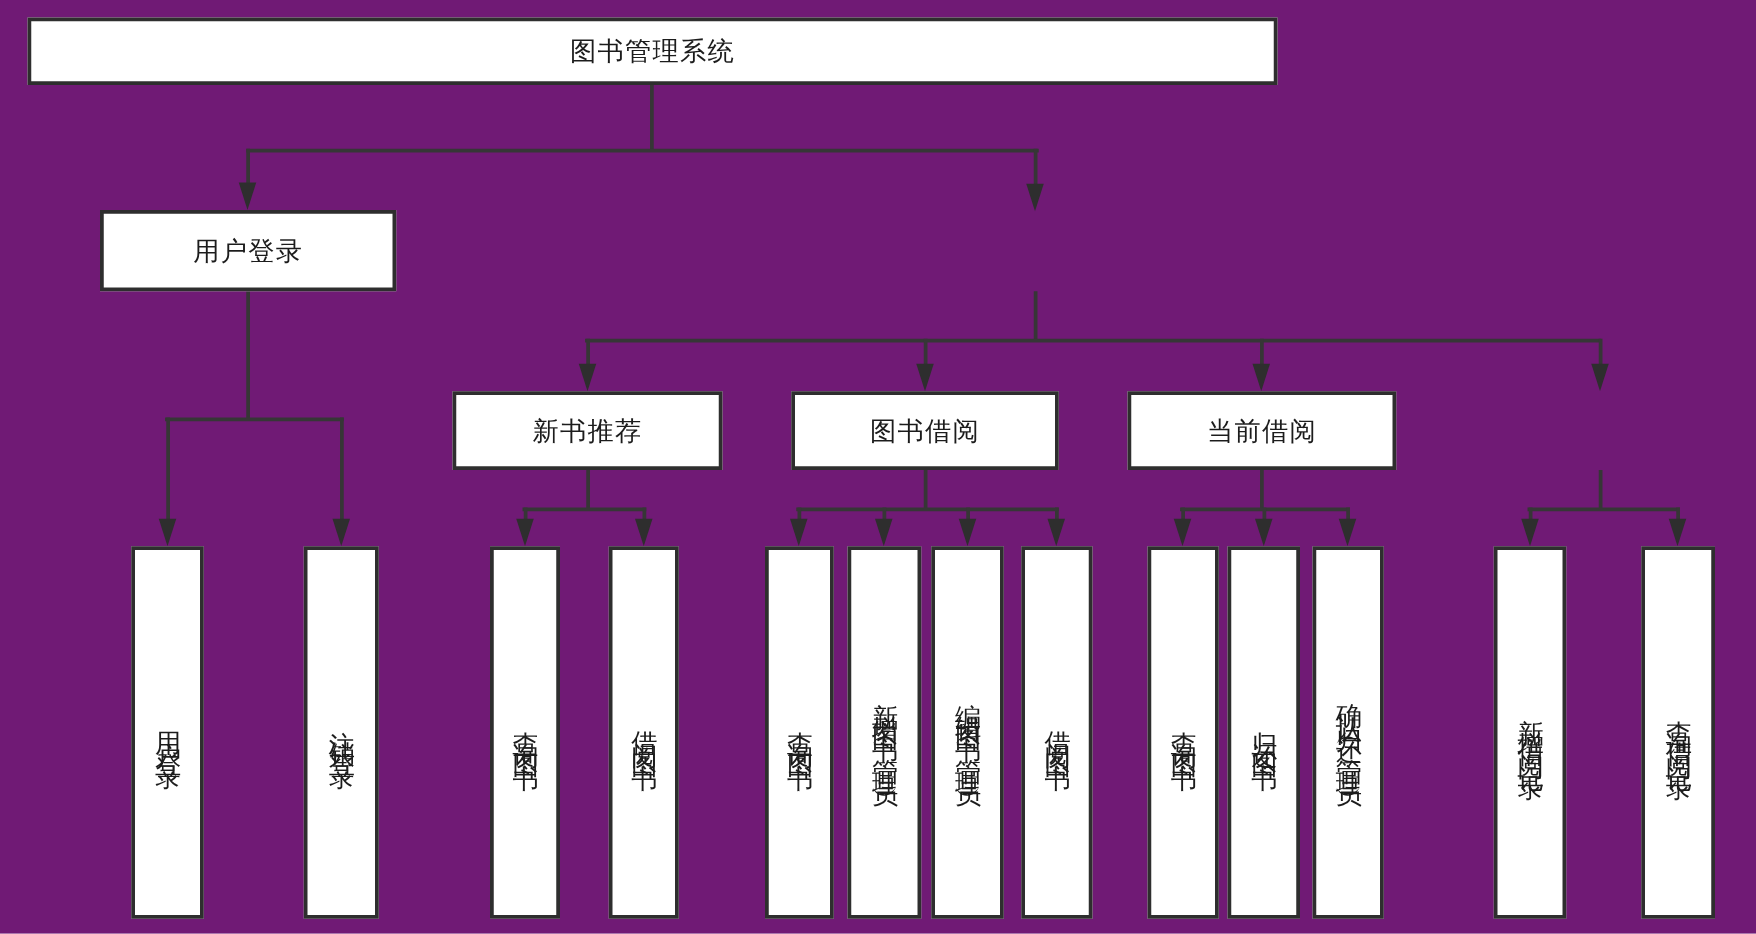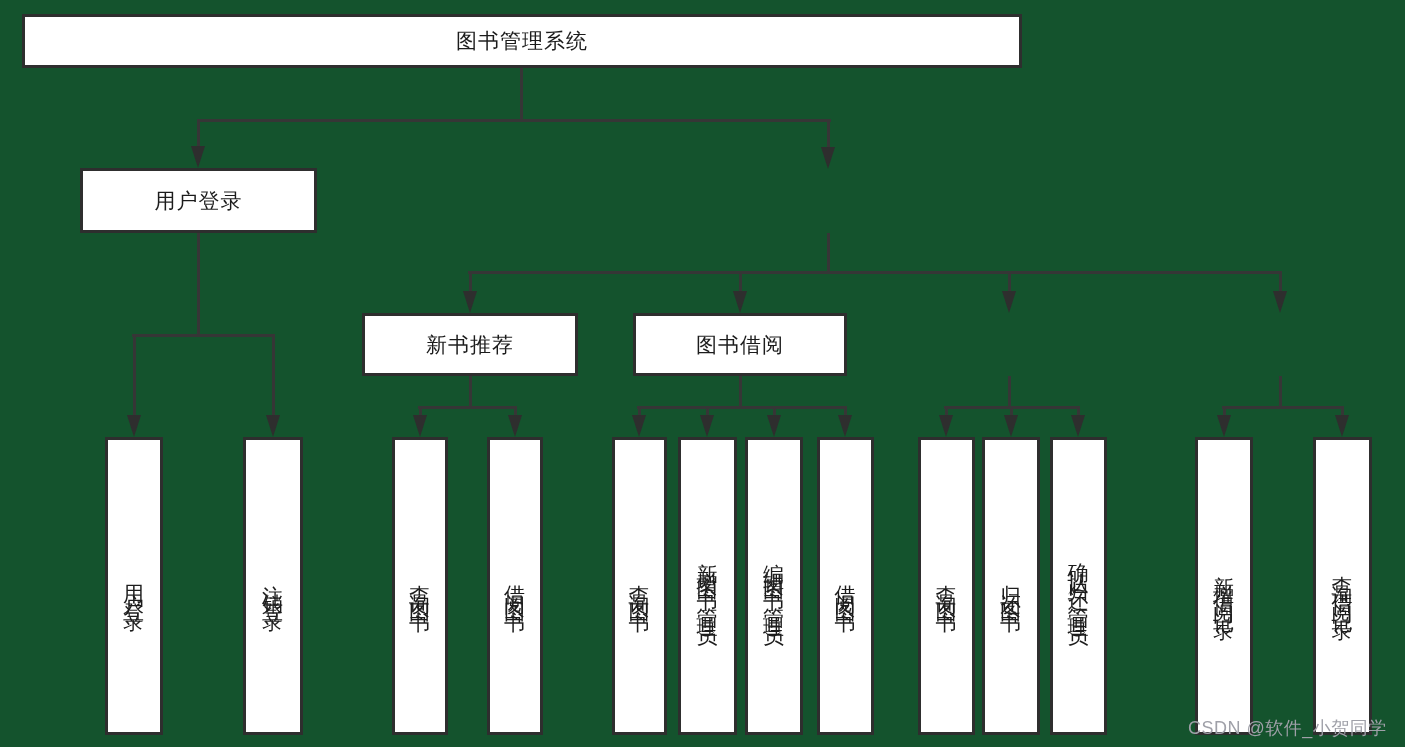--- a/index.html
+++ b/index.html
@@ -1,17 +1,17 @@
 <!DOCTYPE html>
 <html><head>
 <meta charset="utf-8">
 <style>
   html,body{margin:0;padding:0;background:#ffffff;}
   #canvas{
-    position:relative;width:1405px;height:747px;background:#14532d;overflow:hidden;
+    position:relative;width:1405px;height:747px;background:#701a75;overflow:hidden;
     font-family:"Liberation Sans","DejaVu Sans",sans-serif;color:#1c1c1c;
   }
   .n{
     position:absolute;box-sizing:border-box;border:3px solid #2e2e2e;background:#ffffff;
     display:flex;align-items:center;justify-content:center;
     font-size:21px;letter-spacing:1px;white-space:nowrap;z-index:2;
   }
   .v{
     position:absolute;box-sizing:border-box;border:3px solid #2e2e2e;background:#ffffff;
     display:flex;align-items:center;justify-content:center;
@@ -35,20 +35,21 @@
 <body>
 
 <div id="canvas">
 
   <div class="n" style="left:22px;top:14px;width:1000px;height:54px">图书管理系统</div>
 
   <div class="n" style="left:80px;top:168px;width:237px;height:65px">用户登录</div>
 
   <div class="n" style="left:633px;top:313px;width:214px;height:63px">图书借阅</div>
   <div class="n" style="left:362px;top:313px;width:216px;height:63px">新书推荐</div>
+  <div class="n" style="left:902px;top:313px;width:215px;height:63px">当前借阅</div>
 
   <div class="v" style="left:105px;top:437px;width:58px;height:298px">用户登录</div>
   <div class="v" style="left:243px;top:437px;width:60px;height:298px">注销登录</div>
 
   <div class="v" style="left:392px;top:437px;width:56px;height:298px">查询图书</div>
   <div class="v" style="left:487px;top:437px;width:56px;height:298px">借阅图书</div>
 
   <div class="v" style="left:612px;top:437px;width:55px;height:298px">查询图书</div>
   <div class="v" style="left:678px;top:437px;width:59px;height:298px">新增图书（管理员）</div>
   <div class="v" style="left:745px;top:437px;width:58px;height:298px">编辑图书（管理员）</div>
@@ -113,15 +114,14 @@
   <div class="vl" style="left:1077px;top:406px;height:10px"></div>
   <div class="ar" style="left:1071px;top:415px"></div>
 
   <div class="vl" style="left:1279px;top:376px;height:32px"></div>
   <div class="hl" style="left:1222px;top:406px;width:122px"></div>
   <div class="vl" style="left:1223px;top:406px;height:10px"></div>
   <div class="ar" style="left:1217px;top:415px"></div>
   <div class="vl" style="left:1341px;top:406px;height:10px"></div>
   <div class="ar" style="left:1335px;top:415px"></div>
 
-  <div class="wm" style="left:1188px;top:716px">CSDN @软件_小贺同学</div>
 
 </div>
 
 </body></html>

